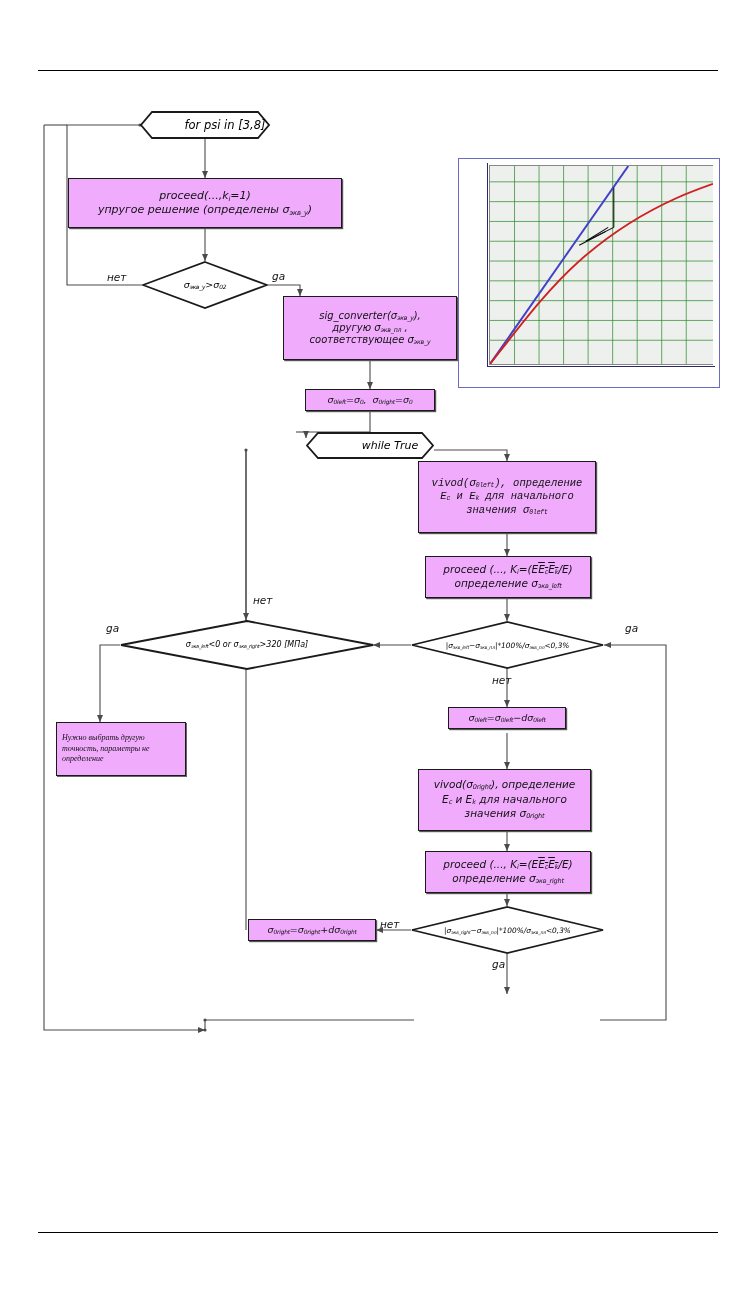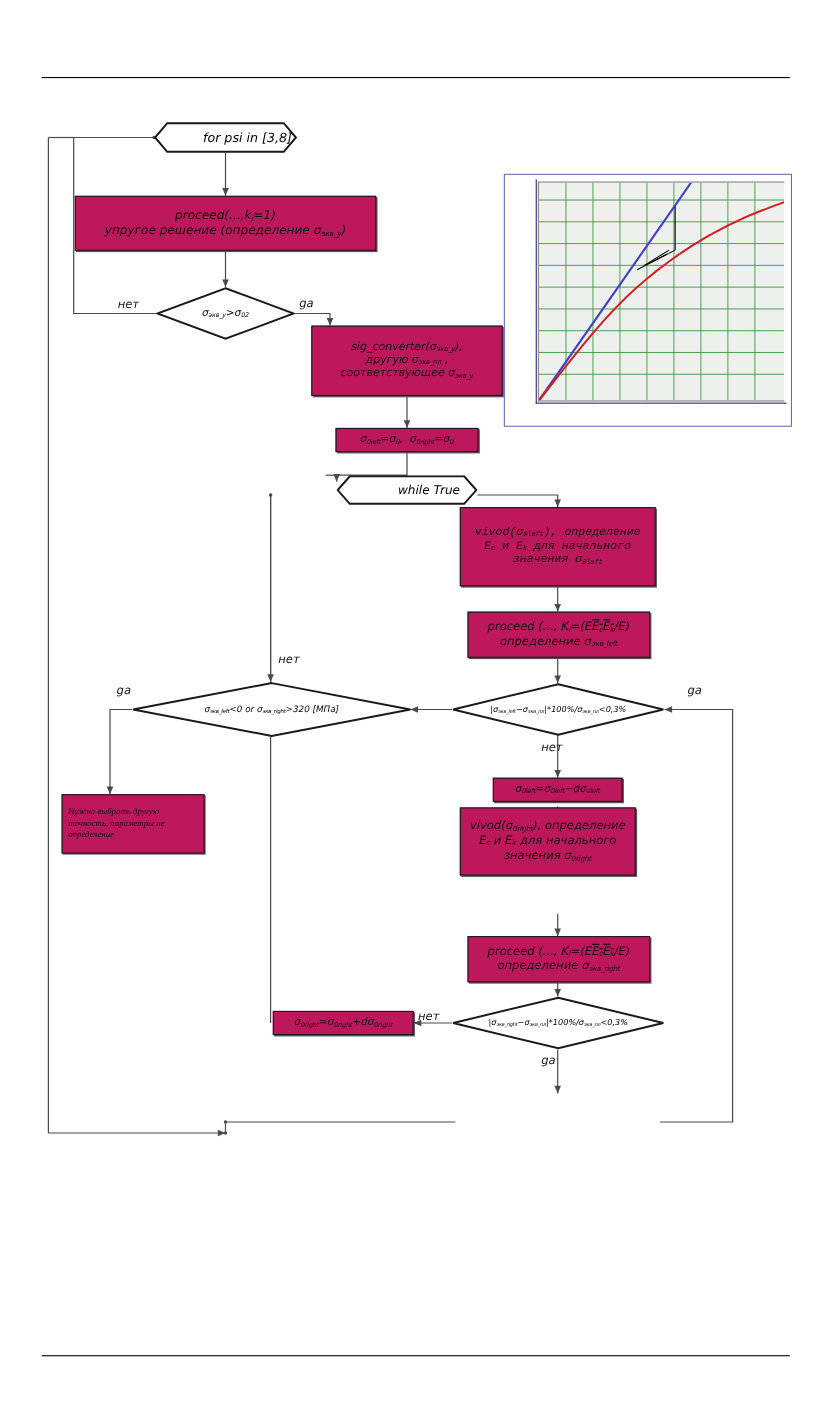--- a/index.html
+++ b/index.html
@@ -5,21 +5,21 @@
   html,body{margin:0;padding:0;background:#fff;}
   body{width:756px;height:1294px;position:relative;font-family:"DejaVu Sans",sans-serif;}
   #page{position:absolute;left:0;top:0;width:756px;height:1294px;background:#fff;overflow:hidden;}
 
   .rule{position:absolute;left:38px;width:680px;height:0;border-top:1px solid #000;}
   #rule-top{top:70px;}
   #rule-bottom{top:1232px;}
 
   svg#wires{position:absolute;left:0;top:0;width:756px;height:1294px;pointer-events:none;}
 
-  .node{position:absolute;box-sizing:border-box;background:#be185d;
+  .node{position:absolute;box-sizing:border-box;background:#f0abfc;
         font-family:"DejaVu Sans",sans-serif;font-style:italic;
         color:#111;text-align:center;display:flex;align-items:center;justify-content:center;}
 
   .proc{border:1.6px solid #1a1a1a;box-shadow:1.2px 1.2px 0 #555;}
   .proc .inner{line-height:1.22;padding:2px 4px;width:100%;}
 
   .note{border:1.2px solid #1a1a1a;box-shadow:1px 1px 0 #666;text-align:left;
         font-style:italic;font-family:Liberation Serif, serif;}
   .note .inner{padding:3px 5px;line-height:1.3;width:100%;text-align:left;}
 
@@ -143,21 +143,21 @@
   <div class="hex" style="left:140px;top:111px;width:130px;height:28px;font-size:11.5px;">
     <svg class="hexbody" viewBox="0 0 130 28" preserveAspectRatio="none">
       <polygon points="12,1 118,1 129,14 118,27 12,27 1,14" fill="#fff" stroke="#1a1a1a" stroke-width="1.8"></polygon>
     </svg>
     <span class="lbl">for  psi  in  [3,8]</span>
   </div>
 
   <div class="node proc" style="left:68px;top:178px;width:274px;height:50px;font-size:11px;">
     <div class="inner">
       <div><span>proceed(...,k</span><sub>i</sub><span>=1)</span></div>
-      <div><span>упругое решение (определение σ</span><sub>экв_y</sub><span>)</span></div>
+      <div><span>упругое решение (определены σ</span><sub>экв_y</sub><span>)</span></div>
     </div>
   </div>
 
   <div class="dia" style="left:142px;top:261px;width:126px;height:48px;font-size:9.5px;">
     <svg class="diabody" viewBox="0 0 126 48" preserveAspectRatio="none">
       <polygon points="63,1 125,24 63,47 1,24" fill="#fff" stroke="#1a1a1a" stroke-width="1.8"></polygon>
     </svg>
     <span class="lbl">
       <span>σ</span><sub>экв_y</sub><span>&gt;σ</span><sub>02</sub>
     </span>
@@ -230,21 +230,21 @@
       <div>определение</div>
     </div>
   </div>
 
   <div class="node proc" style="left:448px;top:707px;width:118px;height:22px;font-size:9.5px;">
     <div class="inner">
       <span>σ</span><sub>0left</sub>=<span>σ</span><sub>0left</sub>−<span>d</span><span>σ</span><sub>0left</sub>
     </div>
   </div>
 
-  <div class="node proc" style="left:418px;top:734px;width:160px;height:62px;font-size:10.5px;align-items:center;">
+  <div class="node proc" style="left:418px;top:769px;width:173px;height:62px;font-size:10.5px;align-items:center;">
     <div class="inner">
       <div><span>vivod(σ</span><sub>0right</sub><span>),  определение</span></div>
       <div><span>E</span><sub>c</sub><span> и E</span><sub>k</sub><span> для начального</span></div>
       <div><span>значения σ</span><sub>0right</sub></div>
     </div>
   </div>
 
   <div class="node proc" style="left:425px;top:851px;width:166px;height:42px;font-size:10.5px;">
     <div class="inner">
       <div><span>proceed (...,  K</span><sub>i</sub><span>=(E</span><span class="ov"><span>E</span><sub>c</sub></span><span class="ov"><span>E</span><sub>k</sub></span><span>/E)</span></div>

